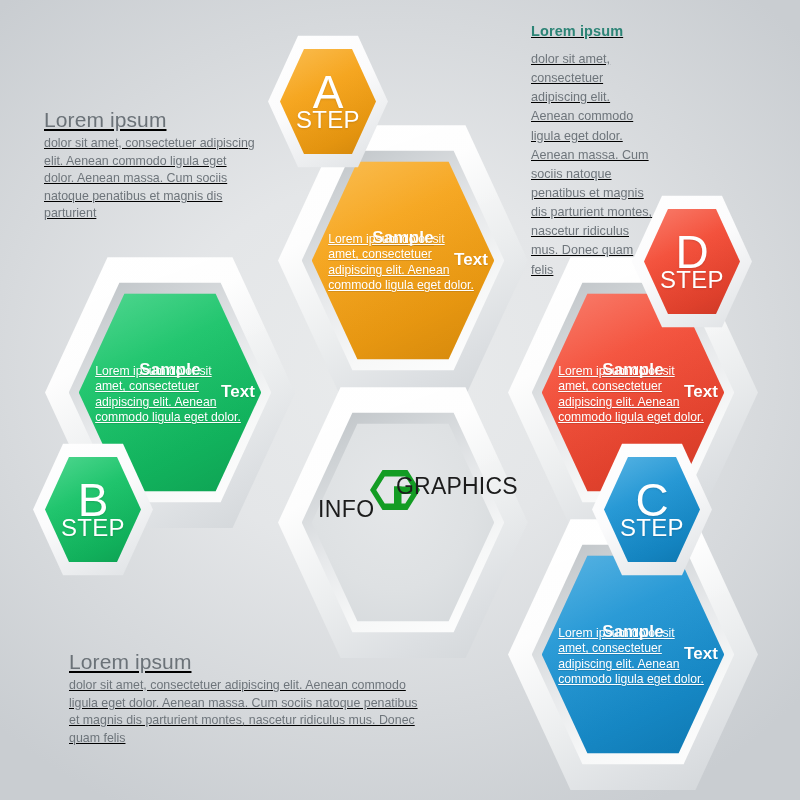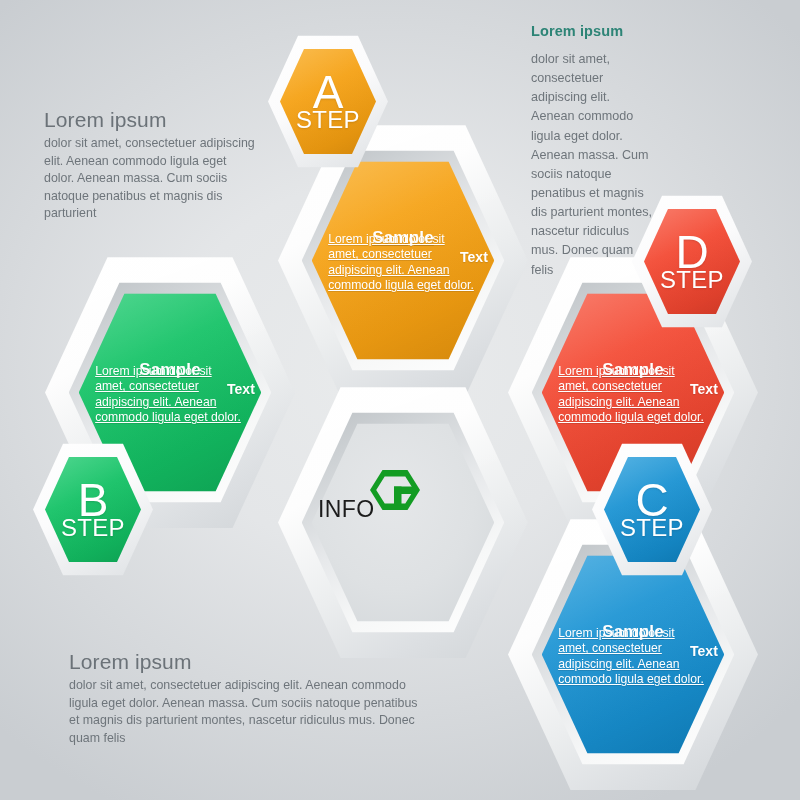--- a/index.html
+++ b/index.html
@@ -67,21 +67,21 @@
     text-shadow:0 1px 1px rgba(0,0,0,0.12);
     margin-bottom:-17px;
   }
   .hexcontent .bodywrap { position:relative; }
   .hexcontent .bodytxt {
     display:block; font-size:12.2px; text-align:left;
     text-shadow:0 1px 1px rgba(0,0,0,0.10);
   }
   .hexcontent .textword {
     position:absolute; right:-10px; top:17px;
-    font-weight:bold; font-size:14px;
+    font-weight:bold; font-size:17px;
     text-shadow:0 1px 1px rgba(0,0,0,0.12);
   }
 
   
   .badge { position:absolute; }
   .badge .bshell {
     position:absolute; inset:0;
     clip-path:polygon(25% 2%, 75% 2%, 100% 50%, 75% 98%, 25% 98%, 0% 50%);
     background:linear-gradient(150deg,#ffffff 0%,#fbfbfc 45%,#e9ebed 78%,#dde0e3 100%);
     filter:drop-shadow(4px 7px 8px rgba(90,98,105,0.42));
@@ -99,21 +99,21 @@
   .badge .letter {
     display:block; font-size:46px; line-height:0.92; font-weight:400;
     text-shadow:0 1px 2px rgba(0,0,0,0.13);
   }
   .badge .stepword {
     display:block; font-size:24px; line-height:1; margin-top:-6px;
     letter-spacing:0.3px; text-shadow:0 1px 2px rgba(0,0,0,0.13);
   }
 
   
-  .textblock { position:absolute; }
+  .textblock { position:absolute;text-decoration:underline; }
   .textblock .tb-head {
     font-size:21px; color:#6b7278; font-weight:400;
     letter-spacing:0.1px; margin-bottom:3px;
   }
   .textblock .tb-head.teal { color:#2d8476; font-size:14.5px; font-weight:bold; }
   .textblock .tb-body {
     font-size:12.4px; color:#6e757b; line-height:1.42;
   }
   .textblock.tr .tb-body { font-size:12.6px; line-height:1.52; }
 
@@ -203,20 +203,21 @@
   <div class="logo" style="left:318px; top:466px; width:170px; height:62px;">
     <span class="info">INFO</span>
     <span class="glyph">
       <svg width="62" height="62" viewBox="0 0 62 62">
         <path d="M18.5 4 H43.5 L56 24 L43.5 44 H18.5 L6 24 Z
                  M20.7 10.5 H41.3 L49.8 24 L41.3 37.5 H20.7 L12.2 24 Z" fill="#139c23" fill-rule="evenodd"></path>
         <rect x="30" y="20.5" width="22" height="7.5" fill="#139c23"></rect>
         <rect x="30" y="20.5" width="7.5" height="19" fill="#139c23"></rect>
       </svg>
     </span>
+    <span class="graphics">GRAPHICS</span>
   </div>
 
   <div class="badge" style="left:268px; top:33px; width:120px; height:137px;">
     <div class="bshell"></div>
     <div class="bface fill-orange">
       <span class="sheen"></span>
       <span class="blabel">
         <span class="letter">A</span>
         <span class="stepword">STEP</span>
       </span>

